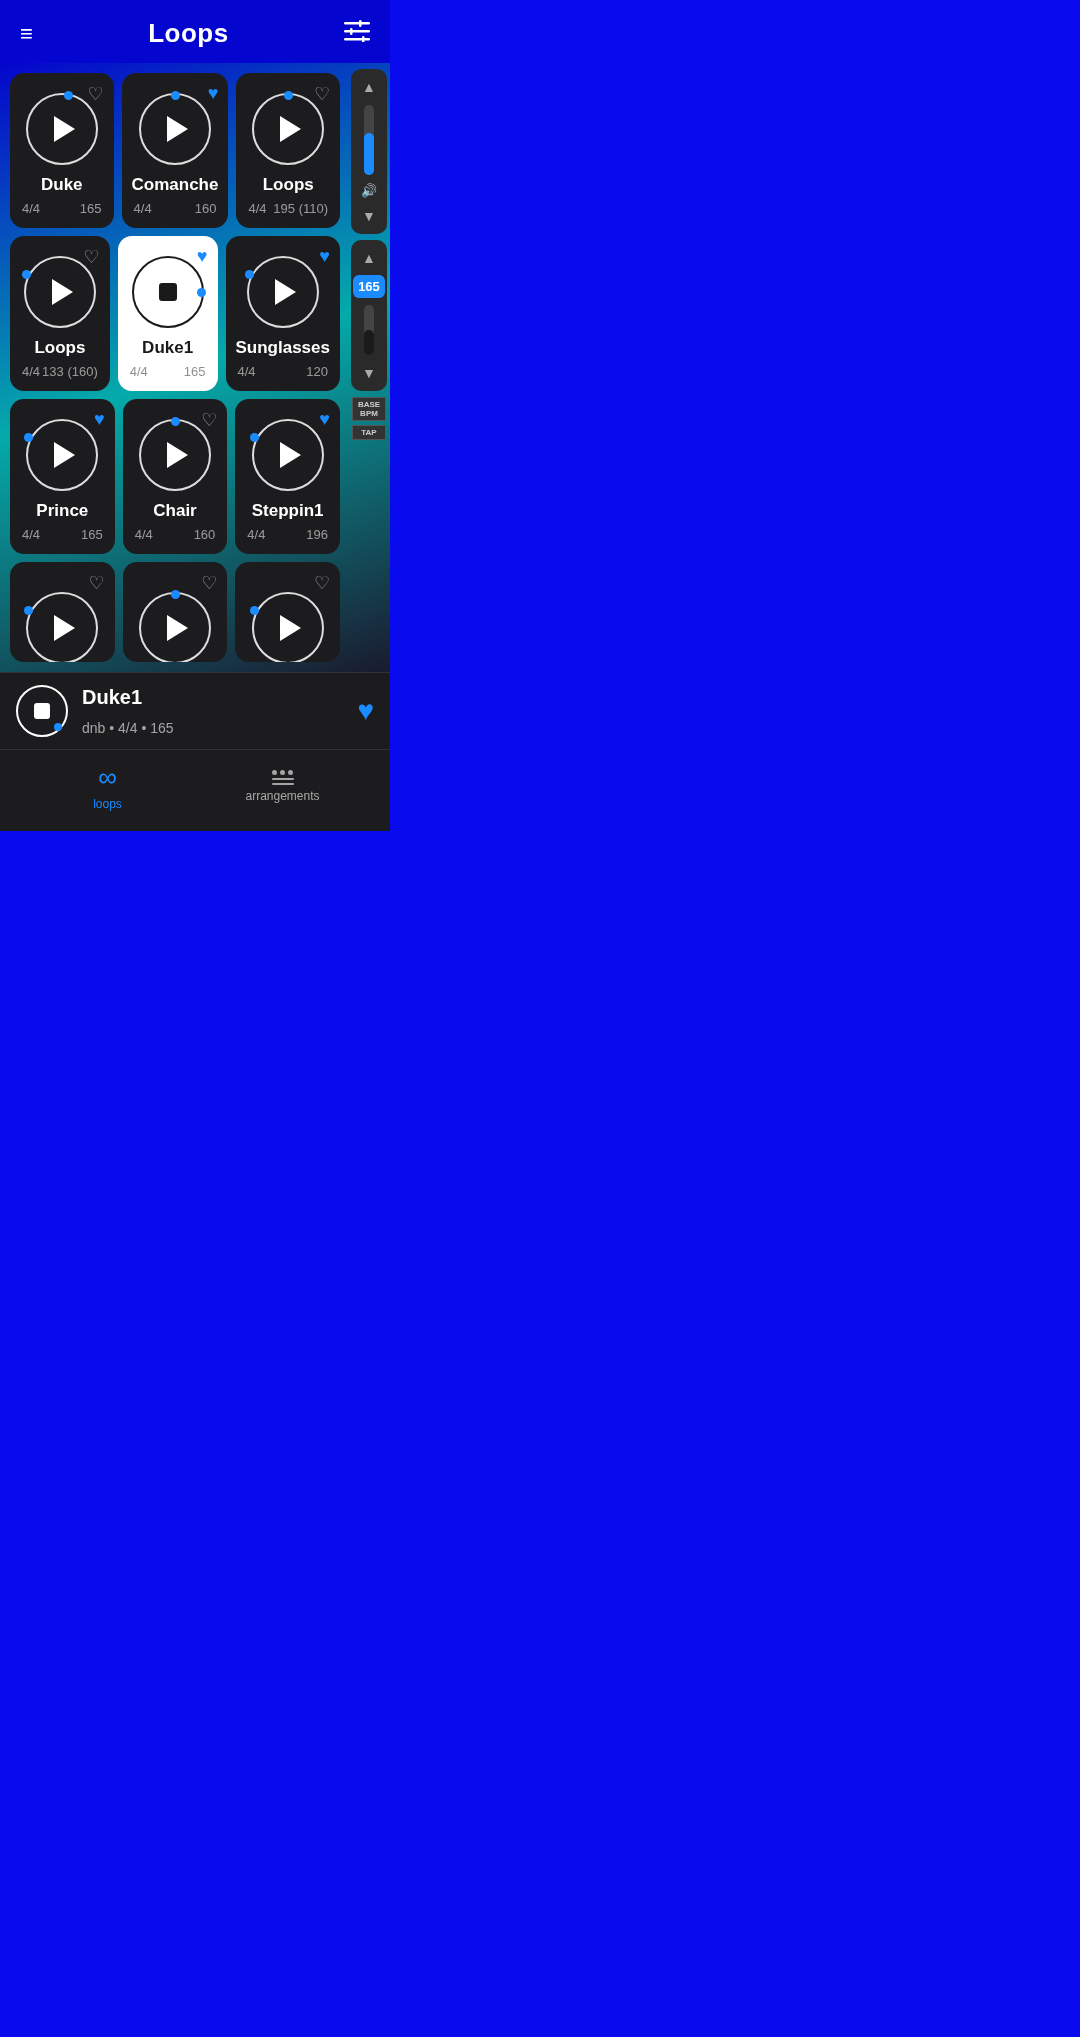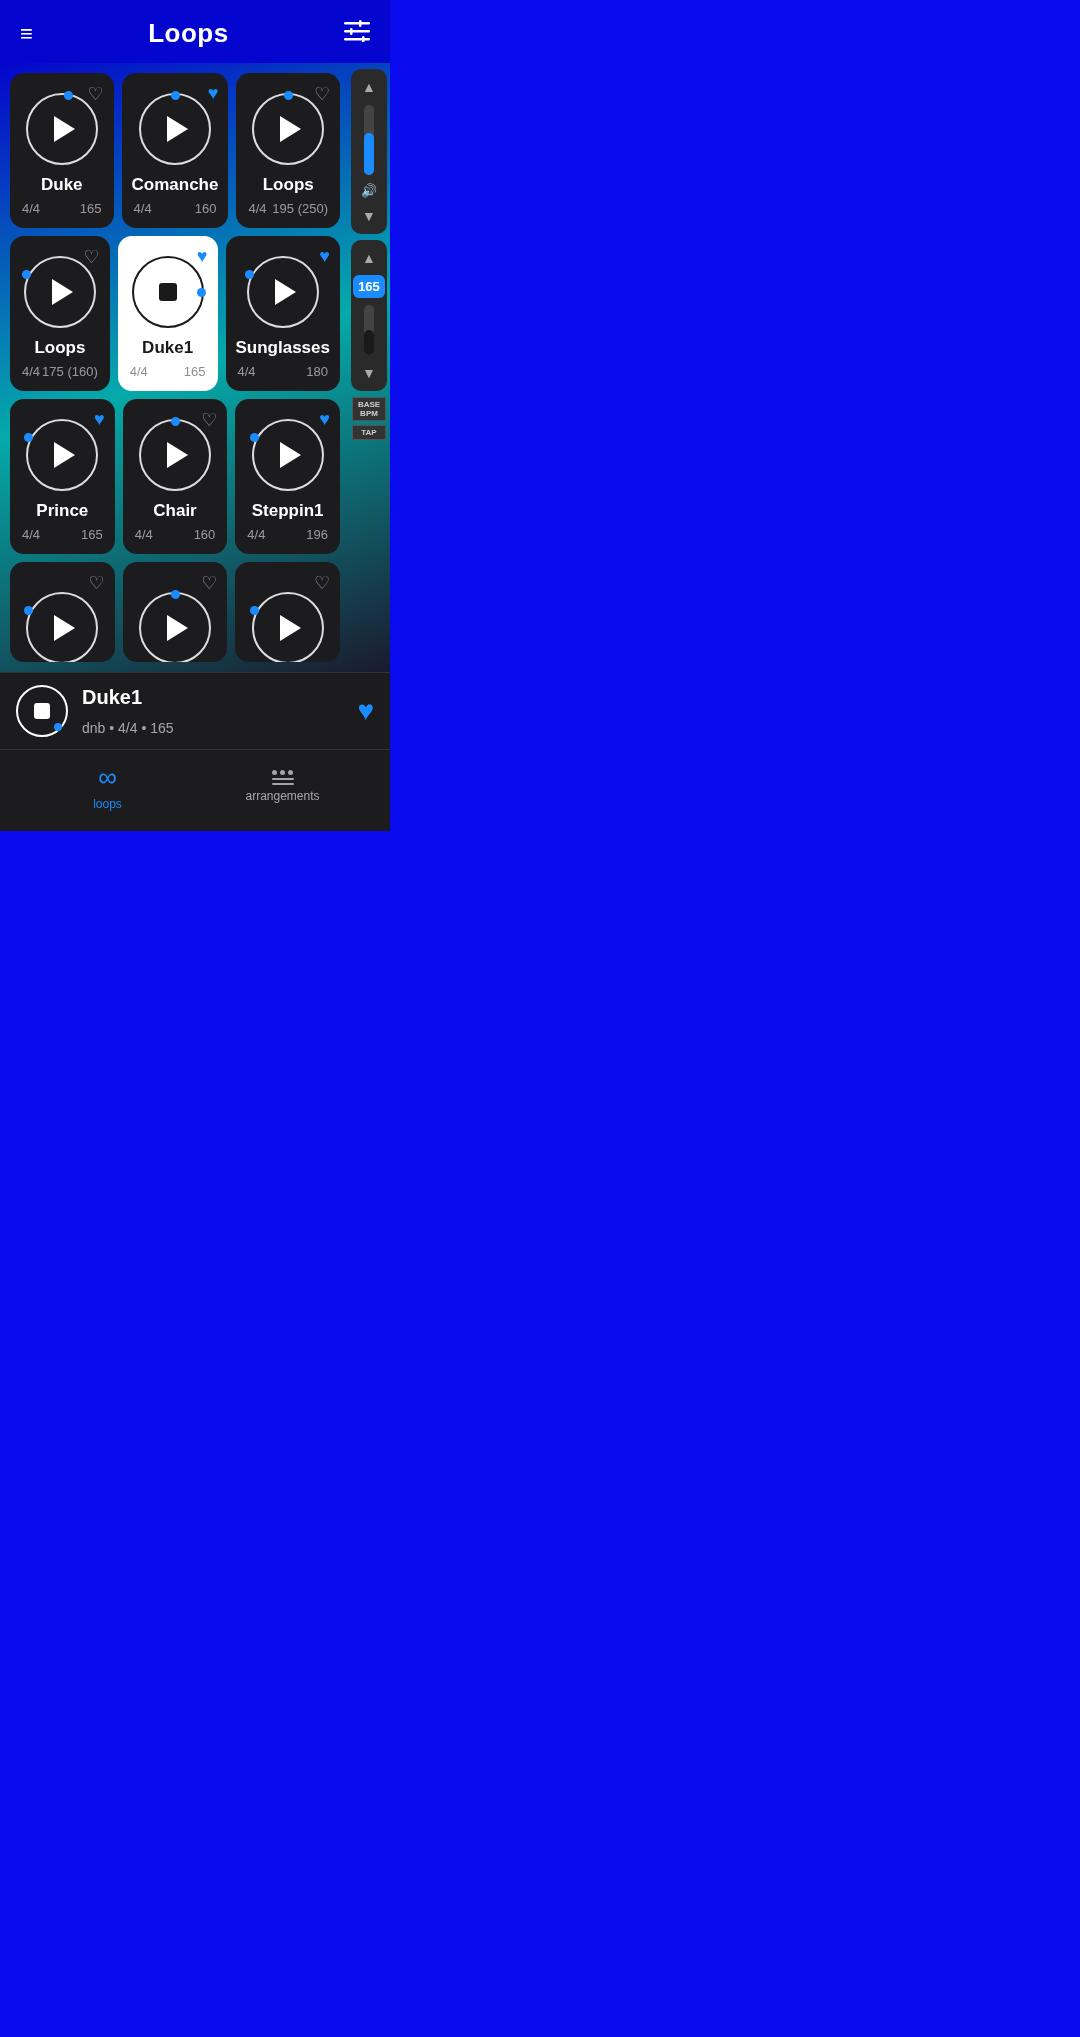--- a/index.html
+++ b/index.html
@@ -456,39 +456,39 @@
         <span class="heart-btn heart-empty">♡</span>
         <div class="play-circle-wrap">
           <div class="play-circle">
             <div class="play-icon"></div>
           </div>
           <div class="dot-indicator" style="top:-2px; left:32px;"></div>
         </div>
         <div class="card-name">Loops</div>
         <div class="card-meta">
           <span>4/4</span>
-          <span>195 (250)</span>
+          <span>195 (110)</span>
         </div>
       </div>
     </div>
 
     <div class="grid-row">
 
       <div class="loop-card">
         <span class="heart-btn heart-empty">♡</span>
         <div class="play-circle-wrap">
           <div class="play-circle">
             <div class="play-icon"></div>
           </div>
           <div class="dot-indicator" style="top:14px; left:-2px;"></div>
         </div>
         <div class="card-name">Loops</div>
         <div class="card-meta">
           <span>4/4</span>
-          <span>175 (160)</span>
+          <span>133 (160)</span>
         </div>
       </div>
 
       <div class="loop-card active">
         <span class="heart-btn heart-filled" style="color:#1a8cff;">♥</span>
         <div class="play-circle-wrap">
           <div class="play-circle" style="border-color:#1a1a1a;">
 
             <div style="width:18px;height:18px;background:#1a1a1a;border-radius:3px;"></div>
           </div>
@@ -505,21 +505,21 @@
         <span class="heart-btn heart-filled">♥</span>
         <div class="play-circle-wrap">
           <div class="play-circle">
             <div class="play-icon"></div>
           </div>
           <div class="dot-indicator" style="top:14px; left:-2px;"></div>
         </div>
         <div class="card-name">Sunglasses</div>
         <div class="card-meta">
           <span>4/4</span>
-          <span>180</span>
+          <span>120</span>
         </div>
       </div>
     </div>
 
     <div class="grid-row">
 
       <div class="loop-card">
         <span class="heart-btn heart-filled">♥</span>
         <div class="play-circle-wrap">
           <div class="play-circle">

